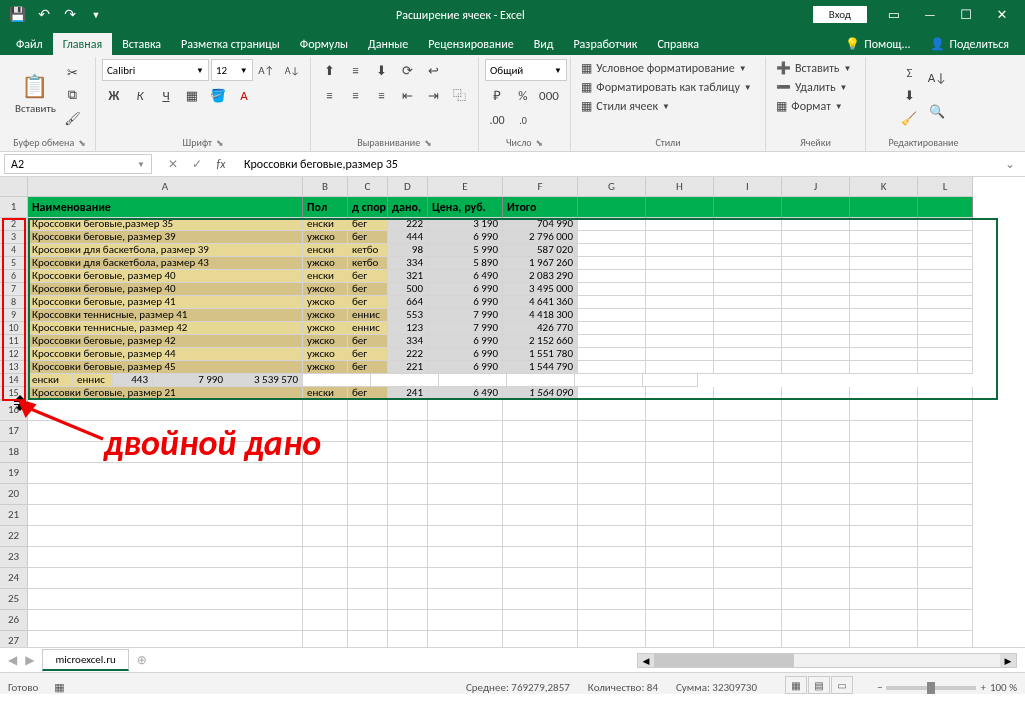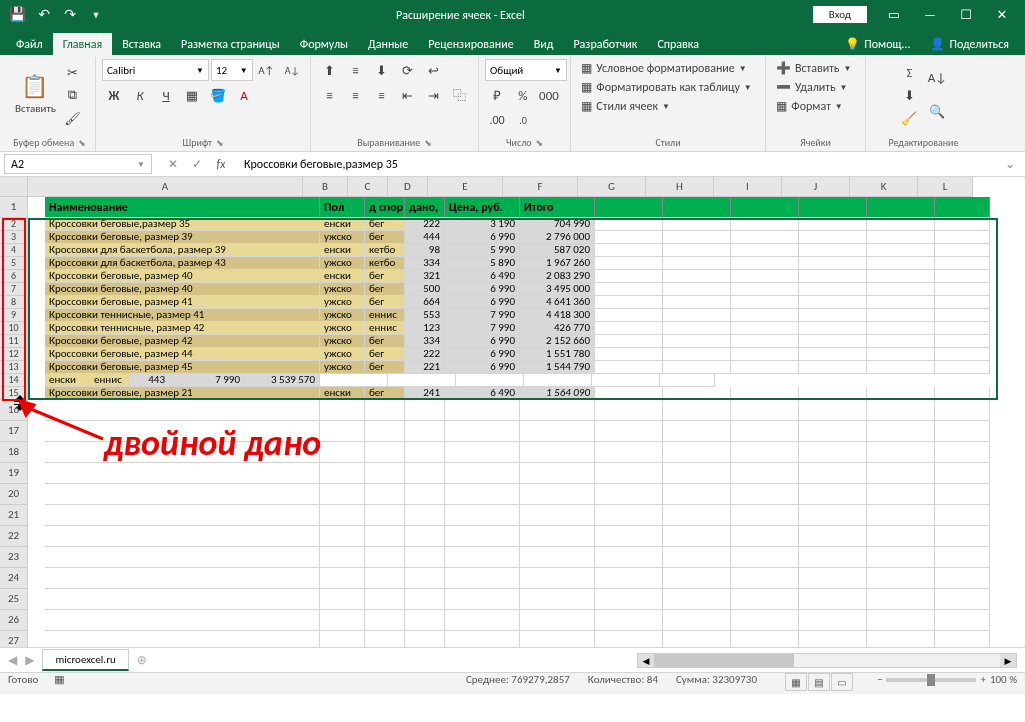--- a/index.html
+++ b/index.html
@@ -39,21 +39,21 @@
 .formula { flex:1; padding:0 6px; font-size:12px; }
 
 .sheet { position:relative; height:470px; overflow:hidden; }
 .colhdr { display:flex; height:20px; position:sticky; top:0; }
 .corner { width:28px; background:#e6e6e6; border-right:1px solid #ccc; border-bottom:1px solid #ccc; }
 .ch { background:#e6e6e6; border-right:1px solid #ccc; border-bottom:1px solid #ccc; text-align:center; font-size:11px; line-height:19px; color:#444; }
 .gridwrap { display:flex; }
 .rowhdr { width:28px; }
 .rh { height:21px; background:#e6e6e6; border-right:1px solid #ccc; border-bottom:1px solid #ccc; text-align:center; font-size:11px; line-height:20px; color:#444; }
 .rh.datarow { height:13px; line-height:12px; font-size:10px; }
-.cells { flex:1;margin-left:17px; }
+.cells { flex:1; }
 .crow { display:flex; height:21px; }
 .crow.dr { height:13px; }
 .cell { border-right:1px solid #d4d4d4; border-bottom:1px solid #d4d4d4; padding:0 4px; font-size:12px; line-height:20px; overflow:hidden; white-space:nowrap; }
 .crow.dr .cell { line-height:12px; font-size:11px; }
 .hdr-row .cell { background:#00b050; color:#000; font-weight:bold; border-right:1px solid #888; }
 .crow.dr .even { background:#e8d896; }
 .crow.dr .odd { background:#d4c286; }
 .crow.dr .cell.num { text-align:right; background:#d8d8d8; }
 .sel-overlay { position:absolute; border:2px solid #0b6a3e; pointer-events:none; }
 .red-box { position:absolute; border:2px solid #e00; pointer-events:none; }
@@ -62,21 +62,21 @@
 .arrow { position:absolute; }
 
 .sheettabs { height:25px; background:#fff; border-top:1px solid #d4d4d4; display:flex; align-items:center; padding:0 8px; gap:8px; }
 .stnav { color:#aaa; cursor:pointer; font-size:12px; }
 .stab { padding:3px 12px; border:1px solid #ccc; border-bottom:2px solid #0b6a3e; font-size:11px; background:#fff; cursor:pointer; }
 .hscroll { flex:1; display:flex; align-items:center; justify-content:flex-end; }
 .hsbar { width:380px; height:15px; border:1px solid #ccc; background:#f0f0f0; position:relative; }
 .hsbtn { width:16px; height:13px; background:#e0e0e0; position:absolute; top:0; display:flex; align-items:center; justify-content:center; font-size:9px; cursor:pointer; }
 .hthumb { position:absolute; top:0; left:16px; width:140px; height:13px; background:#c8c8c8; cursor:pointer; }
 
-.status { height:22px; background:#f3f3f3; border-top:1px solid #d4d4d4; display:flex; align-items:flex-start; padding:0 8px; font-size:11px; color:#555; gap:16px; }
+.status { height:22px; background:#f3f3f3; border-top:1px solid #d4d4d4; display:flex; align-items:flex-end; padding:0 8px; font-size:11px; color:#555; gap:16px; }
 .status .agg { margin-left:auto; display:flex; gap:18px; }
 .viewbtns { display:flex; gap:1px; margin-left:12px; }
 .vbtn { width:22px; height:18px; border:1px solid #ccc; cursor:pointer; display:flex; align-items:center; justify-content:center; font-size:10px; }
 .zoom { display:flex; align-items:center; gap:4px; margin-left:8px; }
 .zslider { width:90px; height:4px; background:#ccc; position:relative; }
 .zthumb { width:8px; height:12px; background:#888; position:absolute; left:41px; top:-4px; cursor:pointer; }
 
 .resize-cursor { position:absolute; font-size:12px; color:#000; font-weight:bold; pointer-events:none; left:14px; }
 svg { display:block; }
 </style>

